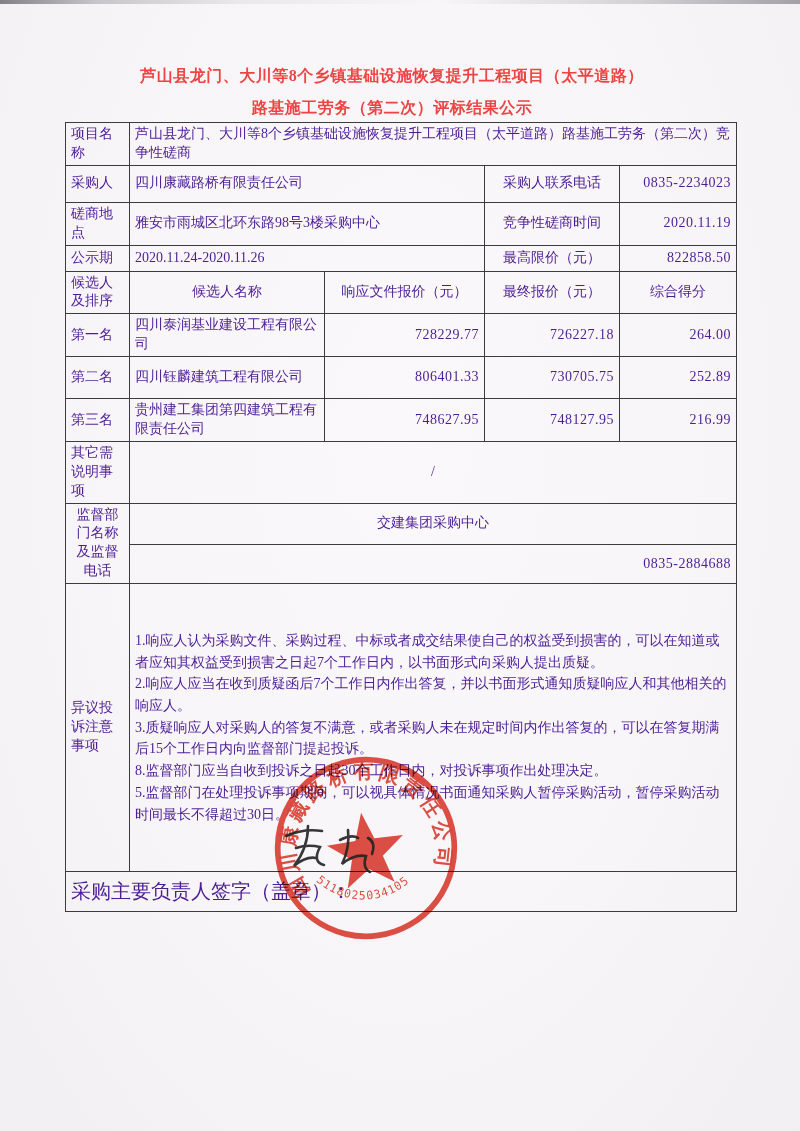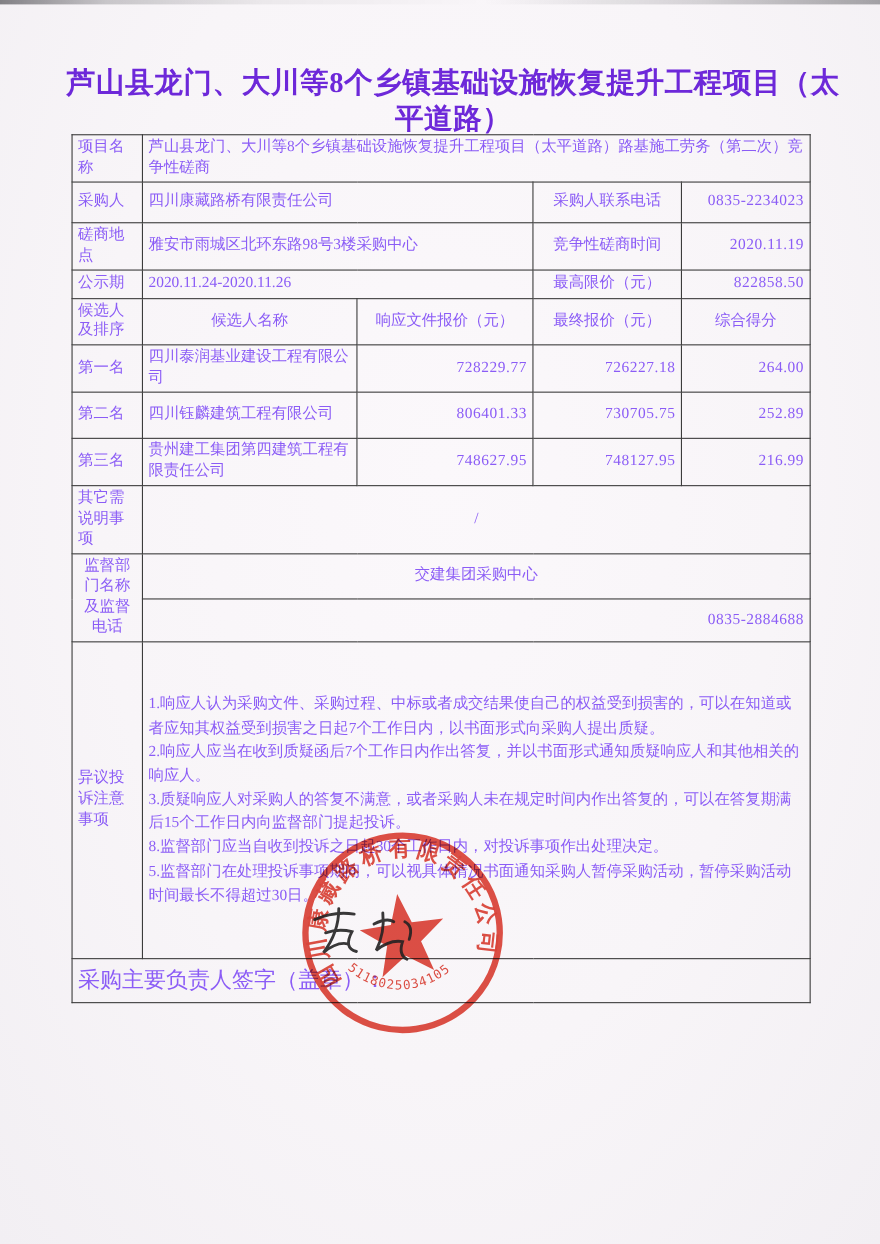--- a/index.html
+++ b/index.html
@@ -10,28 +10,28 @@
     color:#1c1c1c;
   }
   .scan-edge{
     position:absolute;top:0;left:0;width:800px;height:4px;
     background:linear-gradient(to right,
       rgba(35,35,40,.55) 0%, rgba(60,60,65,.25) 12%, rgba(0,0,0,.05) 30%,
       rgba(0,0,0,0) 55%, rgba(50,50,55,.18) 80%, rgba(40,40,45,.4) 100%);
     filter:blur(.6px);
   }
   .doc-title{
-    position:absolute;top:60px;left:52px;width:720px;
-    text-align:center;font-weight:bold;font-size:26px;line-height:32px;
-    color:#6d28d9;letter-spacing:.5px;
+    position:absolute;top:60px;left:32px;width:720px;
+    text-align:center;font-weight:bold;font-size:16px;line-height:32px;
+    color:#ef4444;letter-spacing:.5px;
   }
   table.main{
     position:absolute;left:65px;top:122px;width:671px;
     border-collapse:collapse;table-layout:fixed;
-    font-size:14px;color:#8b5cf6;
+    font-size:14px;color:#4c1d95;
   }
   table.main td{
     border:1.6px solid #3c3c3c;
     padding:2px 5px;vertical-align:middle;
     line-height:1.35;overflow:hidden;
   }
   td.lbl{text-align:left;}
   td.ctr{text-align:center;}
   td.lft{text-align:left;}
   td.num{text-align:right;letter-spacing:.5px;}
@@ -51,20 +51,21 @@
     pointer-events:none;
   }
 </style>
 </head>
 <body>
 
 <div class="scan-edge"></div>
 
 <div class="doc-title">
   <div>芦山县龙门、大川等8个乡镇基础设施恢复提升工程项目（太平道路）</div>
+  <div>路基施工劳务（第二次）评标结果公示</div>
 </div>
 
 <table class="main">
   <colgroup>
     <col style="width:64px">
       <col style="width:195px">
       <col style="width:160px">
       <col style="width:135px">
       <col style="width:117px">
   </colgroup>

